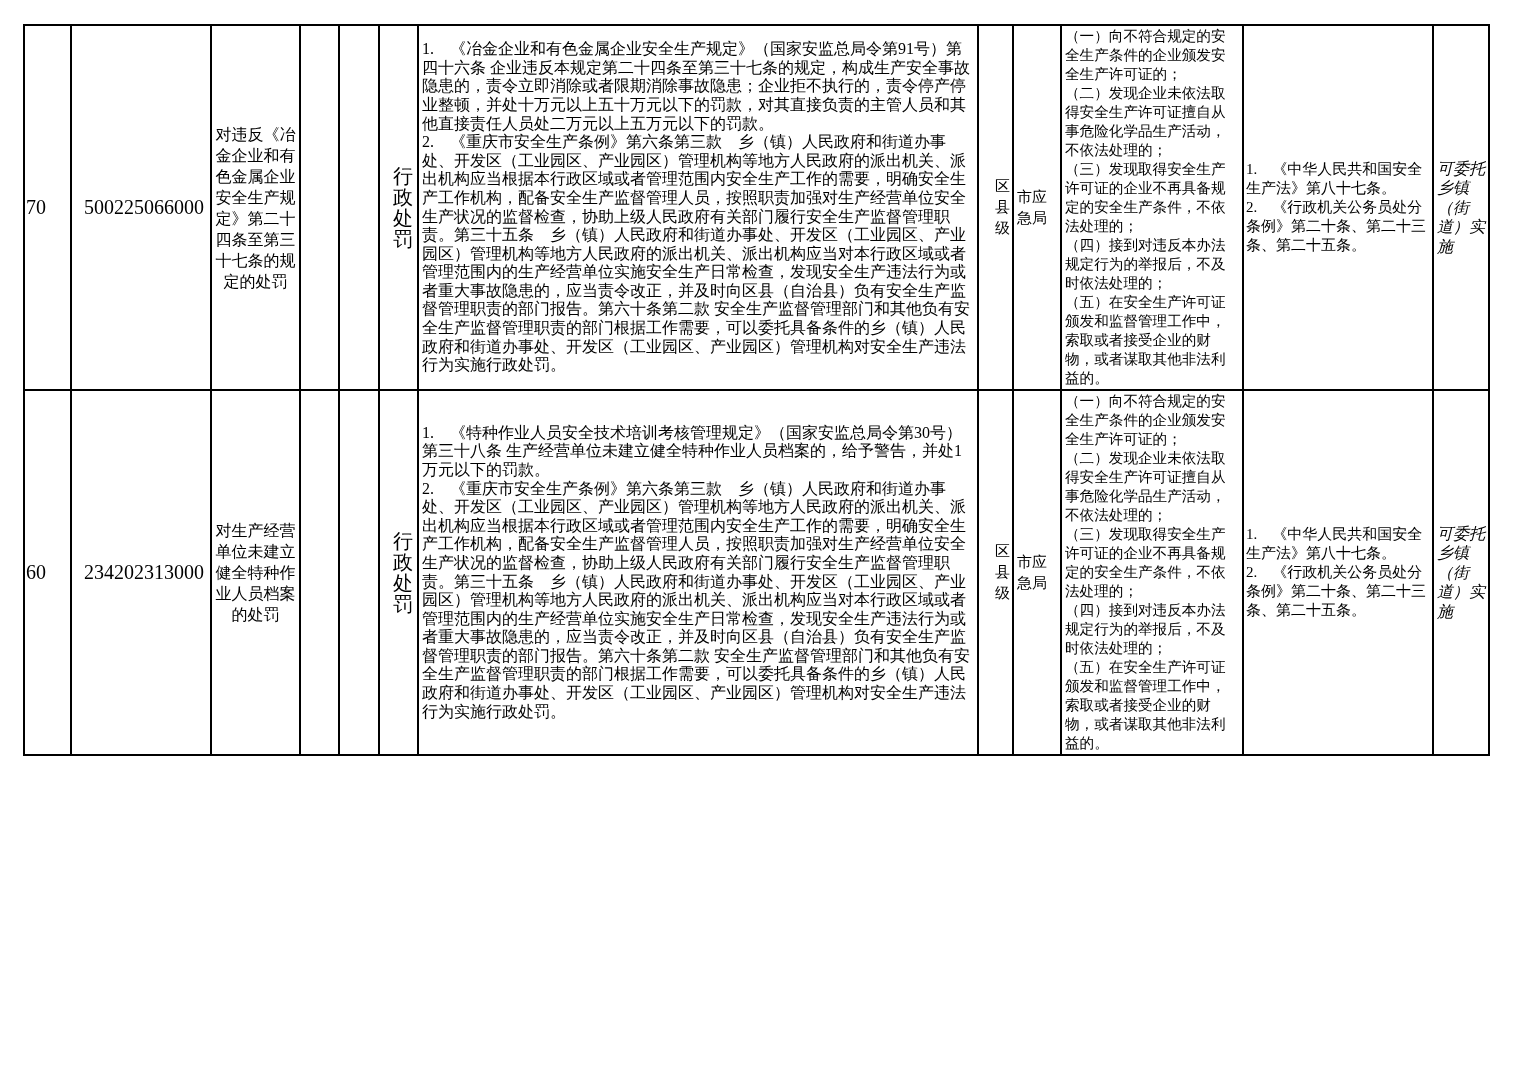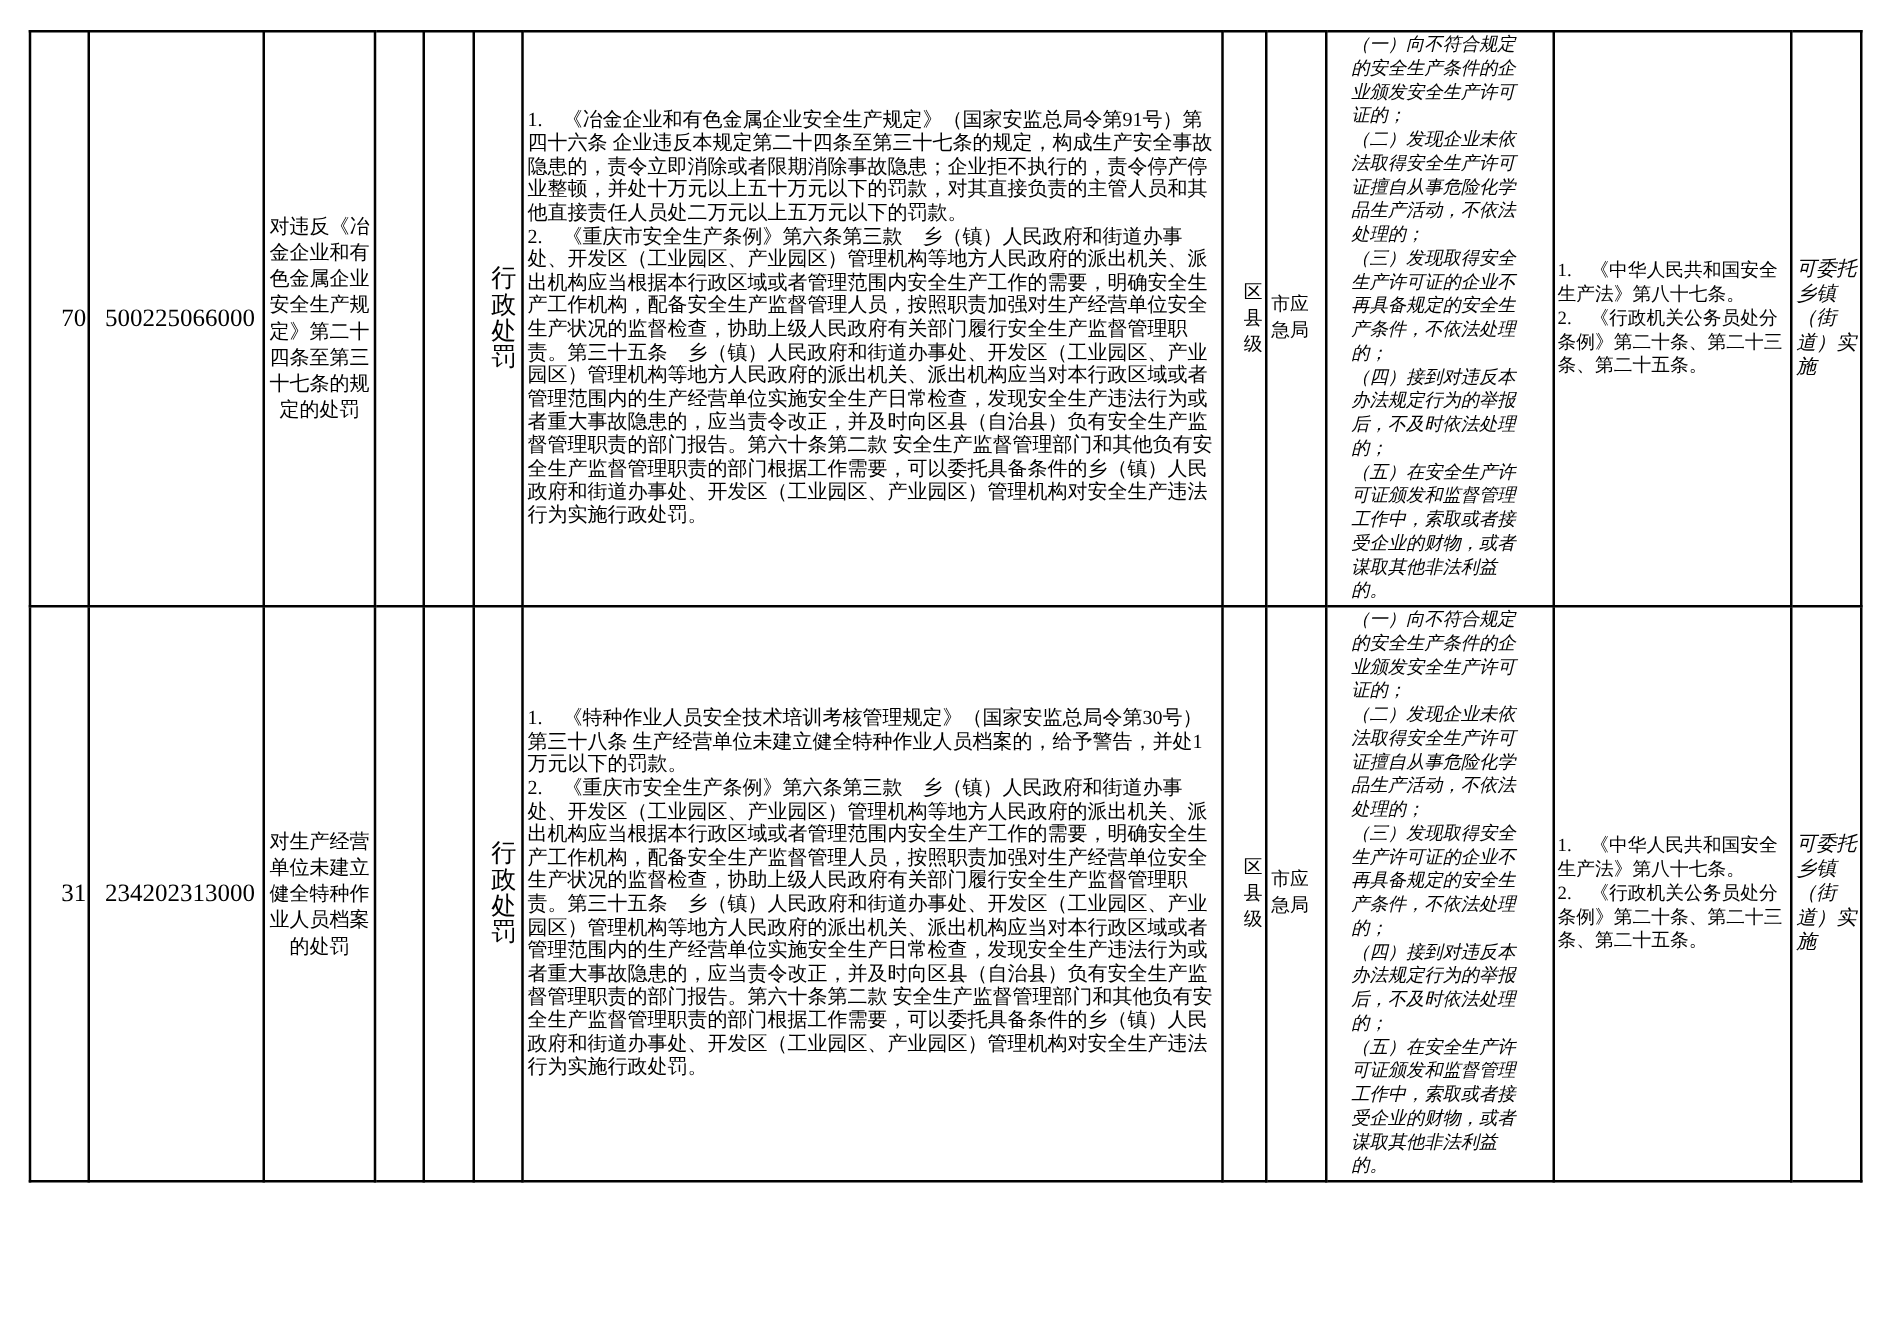--- a/index.html
+++ b/index.html
@@ -21,29 +21,29 @@
   }
   table.matrix td {
     border: 2px solid #000000;
     vertical-align: middle;
     overflow: hidden;
     background: #ffffff;
   }
   tr.r70 { height: 363px; }
   tr.r71 { height: 356px; }
 
-  td.c-seq  { text-align: right; font-size: 20px; }
+  td.c-seq  { text-align: left; font-size: 20px; }
   td.c-code { text-align: center; font-size: 20px; letter-spacing: 0px; padding: 12px; }
   td.c-name { font-size: 16px; line-height: 21px; padding: 1px 3px; text-align: center; }
   td.c-cat  { font-size: 20px; line-height: 21px; padding: 1px 4px; text-align: right; }
   td.c-basis { font-size: 16px; line-height: 18.6px; padding: 1px 3px; text-align: left; }
   td.c-basis p { margin: 0; }
   td.c-level { font-size: 15px; line-height: 21px; padding: 1px 2px; text-align: right; }
   td.c-dept  { font-size: 15px; line-height: 21px; padding: 1px 3px; text-align: left; }
-  td.c-sup   { font-size: 14.6px; line-height: 19px; padding: 1px 19px; text-align: left; font-style: italic; }
+  td.c-sup   { font-size: 14.6px; line-height: 19px; padding: 1px 3px; text-align: left; }
   td.c-sup p { margin: 0; }
   td.c-acc   { font-size: 15px; line-height: 19px; padding: 1px 2px; text-align: left; }
   td.c-acc p { margin: 0; }
   td.c-remark { font-size: 16px; line-height: 19.5px; padding: 1px 3px; text-align: left; font-style: italic; }
 </style>
 </head>
 <body>
 
 <div class="canvas">
   <table class="matrix">
@@ -84,21 +84,21 @@
         <p>（五）在安全生产许可证颁发和监督管理工作中，索取或者接受企业的财物，或者谋取其他非法利益的。</p>
       </td>
       <td class="c-acc">
         <p>1.　《中华人民共和国安全生产法》第八十七条。</p>
         <p>2.　《行政机关公务员处分条例》第二十条、第二十三条、第二十五条。</p>
       </td>
       <td class="c-remark">可委托乡镇（街道）实施</td>
     </tr>
 
     <tr class="r71">
-      <td class="c-seq">31</td>
+      <td class="c-seq">60</td>
       <td class="c-code">234202313000</td>
       <td class="c-name">对生产经营单位未建立健全特种作业人员档案的处罚</td>
       <td class="c-empty"></td>
       <td class="c-empty"></td>
       <td class="c-cat">行政处罚</td>
       <td class="c-basis">
         <p>1.　《特种作业人员安全技术培训考核管理规定》（国家安监总局令第30号）第三十八条 生产经营单位未建立健全特种作业人员档案的，给予警告，并处1万元以下的罚款。</p>
         <p>2.　《重庆市安全生产条例》第六条第三款　乡（镇）人民政府和街道办事处、开发区（工业园区、产业园区）管理机构等地方人民政府的派出机关、派出机构应当根据本行政区域或者管理范围内安全生产工作的需要，明确安全生产工作机构，配备安全生产监督管理人员，按照职责加强对生产经营单位安全生产状况的监督检查，协助上级人民政府有关部门履行安全生产监督管理职责。第三十五条　乡（镇）人民政府和街道办事处、开发区（工业园区、产业园区）管理机构等地方人民政府的派出机关、派出机构应当对本行政区域或者管理范围内的生产经营单位实施安全生产日常检查，发现安全生产违法行为或者重大事故隐患的，应当责令改正，并及时向区县（自治县）负有安全生产监督管理职责的部门报告。第六十条第二款 安全生产监督管理部门和其他负有安全生产监督管理职责的部门根据工作需要，可以委托具备条件的乡（镇）人民政府和街道办事处、开发区（工业园区、产业园区）管理机构对安全生产违法行为实施行政处罚。</p>
       </td>
       <td class="c-level">区县级</td>

